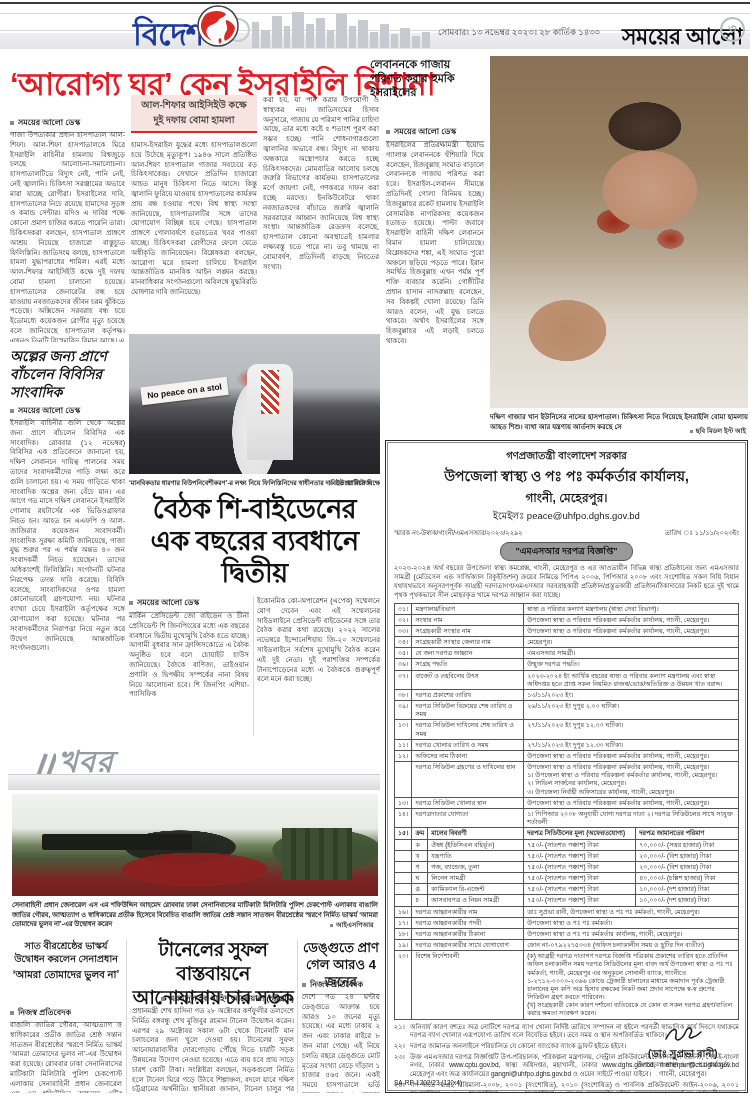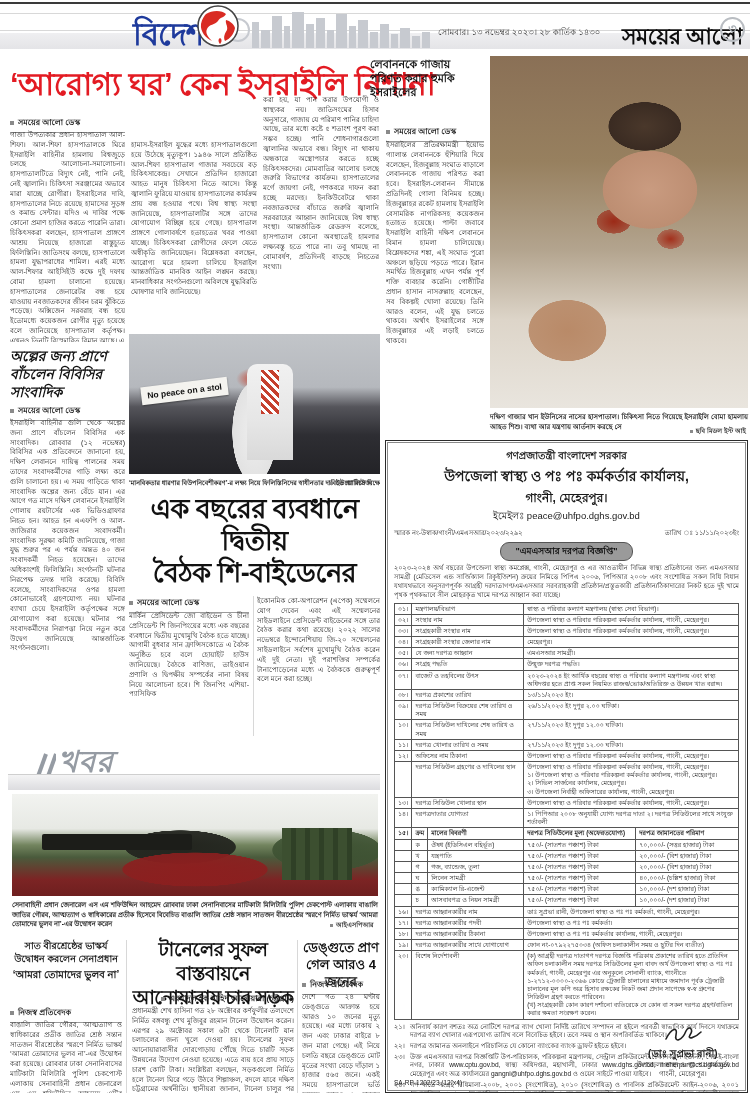--- a/index.html
+++ b/index.html
@@ -121,20 +121,21 @@
 
   <div class="abs dateline" style="left:438px;top:26px;">সোমবার। ১৩ নভেম্বর ২০২৩। ২৮ কার্তিক ১৪৩০</div>
   <div class="abs papername" style="left:622px;top:19px;">সময়ের আলো</div>
   <div class="abs pagenum" style="left:720px;top:17px;">৩</div>
 
   <div class="abs hl-red" style="left:10px;top:60px;width:372px;">‘আরোগ্য ঘর’ কেন ইসরাইলি নিশানা</div>
 
   <div class="abs byline" style="left:10px;top:116px;width:115px;"><span class="b"></span><span>সময়ের আলো ডেস্ক</span></div>
   <div class="abs body-txt" style="left:10px;top:130px;width:115px;height:212px;">গাজা উপত্যকার প্রধান হাসপাতাল আল-শিফা। আল-শিফা হাসপাতালকে ঘিরে ইসরাইলি বাহিনীর হামলায় বিশ্বজুড়ে চলছে আলোচনা-সমালোচনা। হাসপাতালটিতে বিদ্যুৎ নেই, পানি নেই, নেই জ্বালানি। চিকিৎসা সরঞ্জামের অভাবে মারা যাচ্ছে রোগীরা। ইসরাইলের দাবি, হাসপাতালের নিচে রয়েছে হামাসের সুড়ঙ্গ ও কমান্ড সেন্টার। যদিও এ দাবির পক্ষে কোনো প্রমাণ হাজির করতে পারেনি তারা। চিকিৎসকরা বলছেন, হাসপাতাল প্রাঙ্গণে আশ্রয় নিয়েছে হাজারো বাস্তুচ্যুত ফিলিস্তিনি। জাতিসংঘ বলছে, হাসপাতালে হামলা যুদ্ধাপরাধের শামিল। এরই মধ্যে আল-শিফার আইসিইউ কক্ষে দুই দফায় বোমা হামলা চালানো হয়েছে। হাসপাতালের জেনারেটর বন্ধ হয়ে যাওয়ায় নবজাতকদের জীবন চরম ঝুঁকিতে পড়েছে। অক্সিজেন সরবরাহ বন্ধ হয়ে ইতোমধ্যে কয়েকজন রোগীর মৃত্যু হয়েছে বলে জানিয়েছে হাসপাতাল কর্তৃপক্ষ। এখনও তিনটি বিস্ফোরিত বিমান আছে। এ</div>
 
+  <div class="abs subhead-box" style="left:131px;top:95px;width:126px;height:38px;">আল-শিফার আইসিইউ কক্ষে দুই দফায় বোমা হামলা</div>
   <div class="abs body-txt" style="left:131px;top:140px;width:126px;height:190px;">হামাস-ইসরাইল যুদ্ধের মধ্যে হাসপাতালগুলো হয়ে উঠেছে মৃত্যুকূপ। ১৯৪৬ সালে প্রতিষ্ঠিত আল-শিফা হাসপাতাল গাজার সবচেয়ে বড় চিকিৎসাকেন্দ্র। সেখানে প্রতিদিন হাজারো আহত মানুষ চিকিৎসা নিতে আসে। কিন্তু জ্বালানি ফুরিয়ে যাওয়ায় হাসপাতালের কার্যক্রম প্রায় বন্ধ হওয়ার পথে। বিশ্ব স্বাস্থ্য সংস্থা জানিয়েছে, হাসপাতালটির সঙ্গে তাদের যোগাযোগ বিচ্ছিন্ন হয়ে গেছে। হাসপাতাল প্রাঙ্গণে গোলাবর্ষণে হতাহতের খবর পাওয়া যাচ্ছে। চিকিৎসকরা রোগীদের ফেলে যেতে অস্বীকৃতি জানিয়েছেন। বিশ্লেষকরা বলছেন, আরোগ্য ঘরে হামলা চালিয়ে ইসরাইল আন্তর্জাতিক মানবিক আইন লঙ্ঘন করছে। মানবাধিকার সংগঠনগুলো অবিলম্বে যুদ্ধবিরতি ঘোষণার দাবি জানিয়েছে।</div>
 
   <div class="abs body-txt" style="left:263px;top:95px;width:116px;height:235px;">করা হয়, যা পান করার উপযোগী ও স্বাস্থ্যকর নয়। জাতিসংঘের হিসাব অনুসারে, গাজায় যে পরিমাণ পানির চাহিদা আছে, তার মধ্যে কষ্টে ৫ শতাংশ পূরণ করা সম্ভব হচ্ছে। পানি শোধনাগারগুলো জ্বালানির অভাবে বন্ধ। বিদ্যুৎ না থাকায় অন্ধকারে অস্ত্রোপচার করতে হচ্ছে চিকিৎসকদের। মোমবাতির আলোয় চলছে জরুরি বিভাগের কার্যক্রম। হাসপাতালের মর্গে জায়গা নেই, গণকবরে দাফন করা হচ্ছে মরদেহ। ইনকিউবেটরে থাকা নবজাতকদের বাঁচাতে জরুরি জ্বালানি সরবরাহের আহ্বান জানিয়েছে বিশ্ব স্বাস্থ্য সংস্থা। আন্তর্জাতিক রেডক্রস বলেছে, হাসপাতাল কোনো অবস্থাতেই হামলার লক্ষ্যবস্তু হতে পারে না। তবু থামছে না বোমাবর্ষণ, প্রতিদিনই বাড়ছে নিহতের সংখ্যা।</div>
 
   <div class="abs hl-black" style="left:370px;top:58px;width:104px;font-size:11px;line-height:1.25;">লেবাননকে গাজায় পরিণত করার হুমকি ইসরাইলের</div>
   <div class="abs byline" style="left:386px;top:125px;width:98px;"><span class="b"></span><span>সময়ের আলো ডেস্ক</span></div>
   <div class="abs body-txt" style="left:386px;top:140px;width:98px;height:295px;">ইসরাইলের প্রতিরক্ষামন্ত্রী ইয়োভ গ্যালান্ত লেবাননকে হুঁশিয়ারি দিয়ে বলেছেন, হিজবুল্লাহ সংঘাত বাড়ালে লেবাননকে গাজায় পরিণত করা হবে। ইসরাইল-লেবানন সীমান্তে প্রতিদিনই গোলা বিনিময় হচ্ছে। হিজবুল্লাহর রকেট হামলায় ইসরাইলি বেসামরিক নাগরিকসহ কয়েকজন হতাহত হয়েছে। পাল্টা জবাবে ইসরাইলি বাহিনী দক্ষিণ লেবাননে বিমান হামলা চালিয়েছে। বিশ্লেষকদের শঙ্কা, এই সংঘাত পুরো অঞ্চলে ছড়িয়ে পড়তে পারে। ইরান সমর্থিত হিজবুল্লাহ এখন পর্যন্ত পূর্ণ শক্তি ব্যবহার করেনি। গোষ্ঠীটির প্রধান হাসান নাসরুল্লাহ বলেছেন, সব বিকল্পই খোলা রয়েছে। তিনি আরও বলেন, এই যুদ্ধ চলতে থাকবে। অর্থাৎ ইসরাইলের সঙ্গে হিজবুল্লাহর এই লড়াই চলতে থাকবে।</div>
 
   <div class="abs photo child-photo" style="left:490px;top:56px;width:258px;height:352px;"></div>
   <div class="abs caption" style="left:490px;top:412px;width:258px;">দক্ষিণ গাজার খান ইউনিসের নাসের হাসপাতাল। চিকিৎসা নিতে গিয়েছে ইসরাইলি বোমা হামলায় আহত শিশু। ব্যথা আর যন্ত্রণায় আর্তনাদ করছে সে</div>
@@ -146,22 +147,22 @@
 
   <div class="abs photo protest-photo" style="left:129px;top:334px;width:251px;height:140px;">
     <div class="banner" style="position:absolute;left:12px;top:48px;max-width:118px;">No peace on a stol</div>
     <div style="position:absolute;left:118px;top:30px;width:46px;height:96px;background:linear-gradient(180deg,#f1f1f1 0%,#e6e6e6 60%,#d9d9d9 100%);border-radius:10px 10px 0 0;"></div>
     <div style="position:absolute;left:132px;top:36px;width:18px;height:44px;background:repeating-linear-gradient(45deg,#c5402e 0 3px,#fff 3px 6px);"></div>
   </div>
   <div class="abs caption" style="left:129px;top:478px;width:251px;white-space:nowrap;overflow:hidden;font-size:6.4px;">‘মানবিকতার ধারণার বিউপনিবেশীকরণ’-র লক্ষ্য নিয়ে ফিলিস্তিনিদের স্বাধীনতার দাবিতে প্যারিসে বিক্ষোভ</div>
   <div class="abs credit" style="left:330px;top:478px;"><span class="b"></span><span>ইউরো নিউজ</span></div>
 
   <div class="abs hl-black" style="left:129px;top:494px;width:251px;font-size:27px;line-height:1.18;text-align:center;letter-spacing:-0.5px;">
+    <div>বৈঠক শি-বাইডেনের</div>
     <div>এক বছরের ব্যবধানে দ্বিতীয়</div>
-    <div>বৈঠক শি-বাইডেনের</div>
   </div>
   <div class="abs byline" style="left:129px;top:596px;width:120px;"><span class="b"></span><span>সময়ের আলো ডেস্ক</span></div>
   <div class="abs body-txt" style="left:129px;top:611px;width:120px;height:125px;">মার্কিন প্রেসিডেন্ট জো বাইডেন ও চীনা প্রেসিডেন্ট শি জিনপিংয়ের মধ্যে এক বছরের ব্যবধানে দ্বিতীয় মুখোমুখি বৈঠক হতে যাচ্ছে। আগামী বুধবার সান ফ্রান্সিসকোতে এ বৈঠক অনুষ্ঠিত হবে বলে হোয়াইট হাউস জানিয়েছে। বৈঠকে বাণিজ্য, তাইওয়ান প্রণালি ও দ্বিপক্ষীয় সম্পর্কের নানা বিষয় নিয়ে আলোচনা হবে। শি জিনপিং এশিয়া-প্যাসিফিক</div>
   <div class="abs body-txt" style="left:257px;top:596px;width:123px;height:140px;">ইকোনমিক কো-অপারেশন (এপেক) সম্মেলনে যোগ দেবেন এবং এই সম্মেলনের সাইডলাইনে প্রেসিডেন্ট বাইডেনের সঙ্গে তার বৈঠক করার কথা রয়েছে। ২০২২ সালের নভেম্বরে ইন্দোনেশিয়ায় জি-২০ সম্মেলনের সাইডলাইনে সর্বশেষ মুখোমুখি বৈঠক করেন এই দুই নেতা। দুই পরাশক্তির সম্পর্কের টানাপোড়েনের মধ্যে এ বৈঠককে গুরুত্বপূর্ণ বলে মনে করা হচ্ছে।</div>
   <div class="abs hairline" style="left:253px;top:596px;width:1px;height:140px;"></div>
 
   <div class="abs" style="left:30px;top:738px;width:120px;height:36px;">
     <svg width="26" height="32" viewBox="0 0 26 32" style="vertical-align:middle;">
         <g stroke="#959ba3" stroke-width="4">
           <line x1="6" y1="30" x2="16" y2="2"></line>

